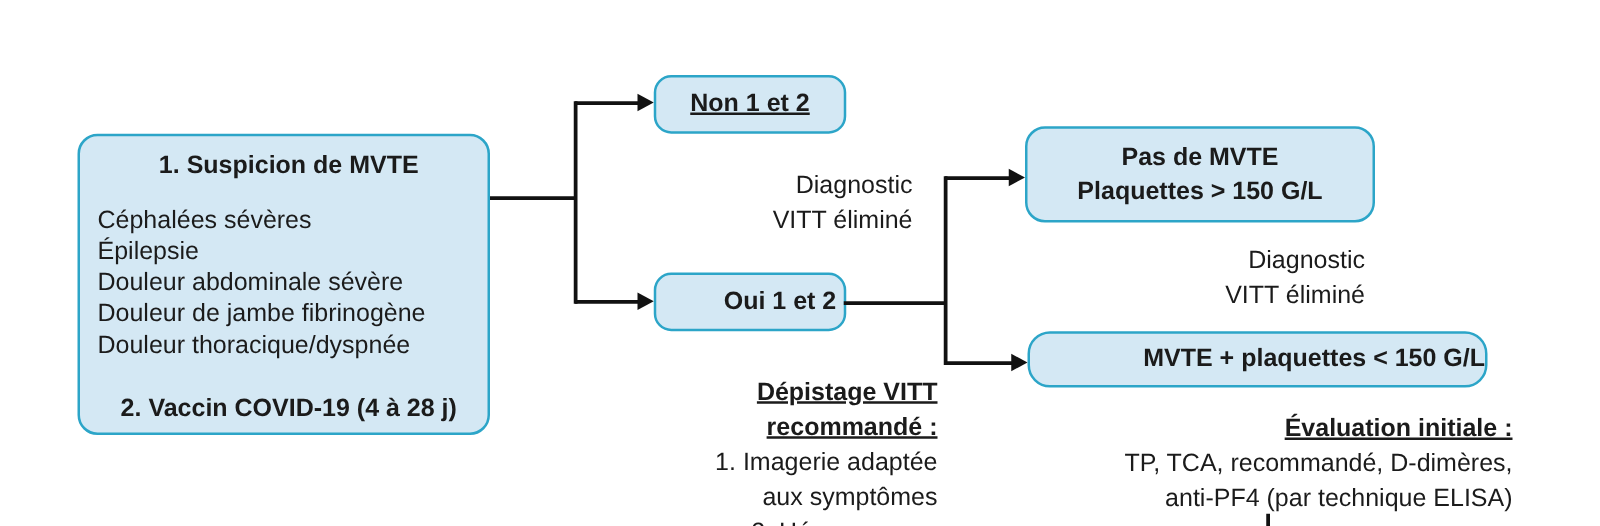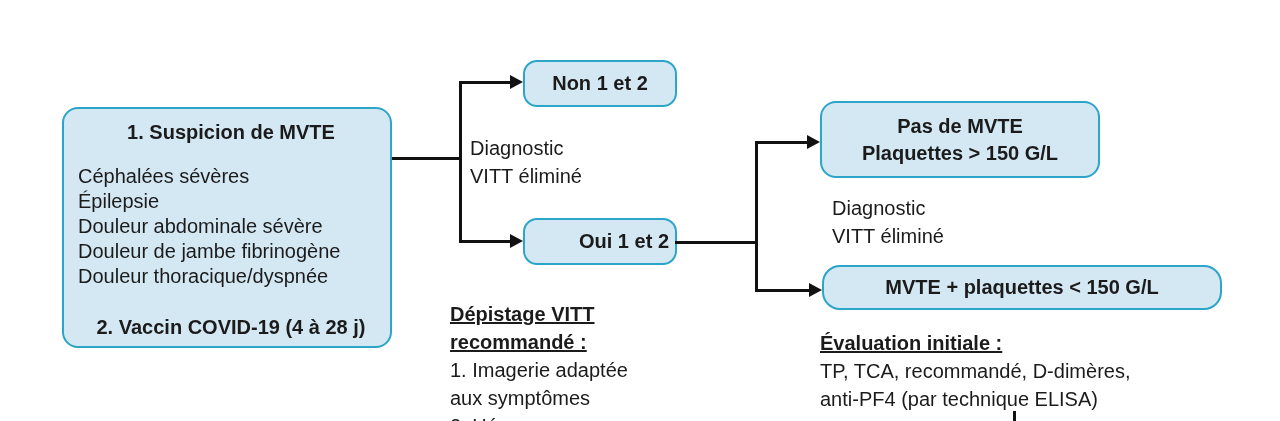--- a/index.html
+++ b/index.html
@@ -29,31 +29,31 @@
     padding:11px 6px 0 14px;font-size:20px;
   }
   .node-title{font-weight:bold;text-align:center;line-height:25px;}
   .symptom-list{margin-top:19px;line-height:25px;}
   .criterion2{margin-top:26px;}
   .node-pas{
     left:820px;top:101px;width:280px;height:77px;border-radius:16px;
     display:flex;flex-direction:column;align-items:center;justify-content:center;
     font-weight:bold;font-size:20px;line-height:27px;text-align:right;
   }
-  .node-mvte{left:822px;top:265px;width:400px;height:45px;border-radius:18px;}
+  .node-mvte{left:822px;top:265px;width:368px;height:45px;border-radius:18px;justify-content:flex-end;}
   .line{position:absolute;background:var(--arrow);}
   .line.h{height:3px;}
   .line.v{width:3px;}
   .arrowhead{
     position:absolute;width:0;height:0;
     border-top:7px solid transparent;border-bottom:7px solid transparent;
     border-left:13px solid var(--arrow);
   }
   .textblock{
-    position:absolute;text-align:left;font-size:20px;line-height:28px;color:var(--text);
+    position:absolute;text-align:right;font-size:20px;line-height:28px;color:var(--text);
   }
   .tb-bold{font-weight:bold;text-decoration:underline;}
 </style>
 </head>
 <body>
 
 <div class="stage">
 
   <div class="node node-suspicion">
     <div class="node-title">1. Suspicion de MVTE</div>
@@ -67,21 +67,21 @@
     <div class="node-title criterion2">2. Vaccin COVID-19 (4 à 28 j)</div>
   </div>
 
   <div class="line h" style="left:392px;top:156.5px;width:68px;"></div>
   <div class="line v" style="left:458.5px;top:80.5px;height:162px;"></div>
   <div class="line h" style="left:460px;top:80.5px;width:52px;"></div>
   <div class="arrowhead" style="left:510px;top:75px;"></div>
   <div class="line h" style="left:460px;top:239.5px;width:52px;"></div>
   <div class="arrowhead" style="left:510px;top:234px;"></div>
 
-  <div class="node node-small" style="left:523px;top:60px;width:154px;height:47px;">
+  <div class="node node-small" style="left:523px;top:60px;width:154px;height:47px;text-decoration:underline;">
     <span>Non 1 et 2</span>
   </div>
   <div class="node node-small" style="left:523px;top:218px;width:154px;height:47px;padding-left:48px;">
     <span>Oui 1 et 2</span>
   </div>
 
   <div class="textblock" style="left:470px;top:134px;width:260px;">
     <div>Diagnostic</div>
     <div>VITT éliminé</div>
   </div>

